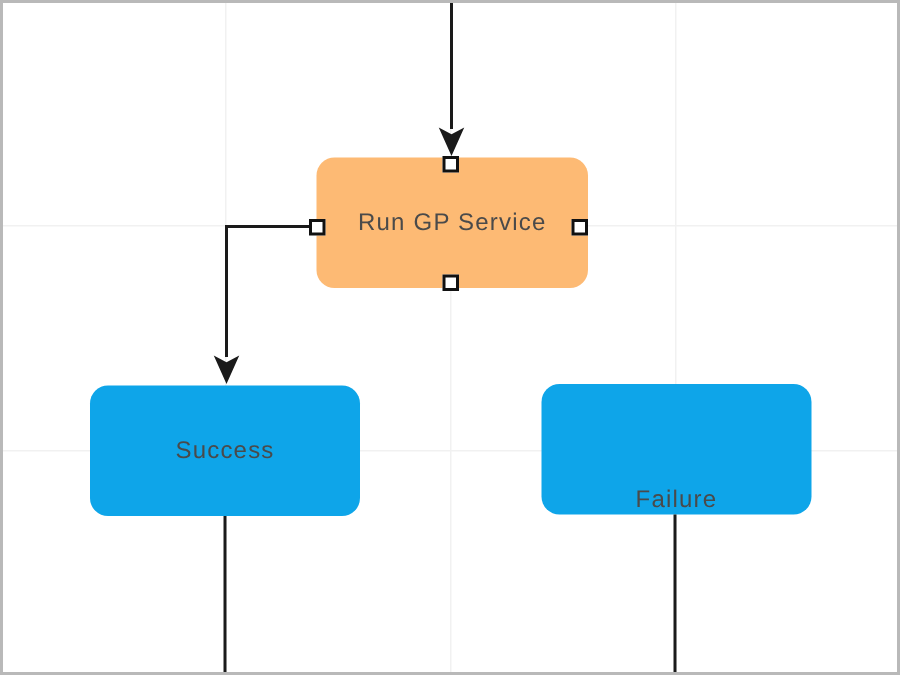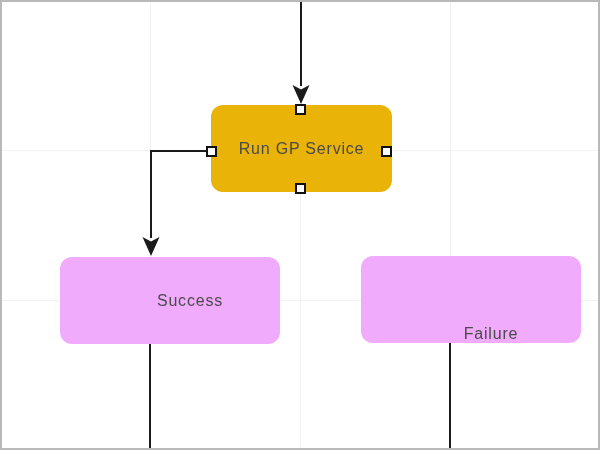--- a/index.html
+++ b/index.html
@@ -24,22 +24,22 @@
   
   .node{
     position:absolute;
     border-radius:12px;
     display:flex;align-items:center;justify-content:center;
     font-size:16px;font-weight:300;letter-spacing:0.8px;
     color:#4a4a4a;
     z-index:2;
     cursor:default;
   }
-  .node-green{background:#eab308;}
-  .node-yellow{background:#f0abfc;padding-left:40px;}
+  .node-green{background:#fdba74;}
+  .node-yellow{background:#0ea5e9;}
   #node-run{left:211px;top:105px;width:181px;height:87px;}
   #node-success{left:60px;top:257px;width:180px;height:87px;}
   #node-failure{left:361px;top:256px;width:180px;height:87px;align-items:flex-end;}
   
   svg.wires{position:absolute;left:0;top:0;z-index:3;pointer-events:none;}
   
   .handle{
     position:absolute;
     width:7px;height:7px;
     background:#ffffff;

